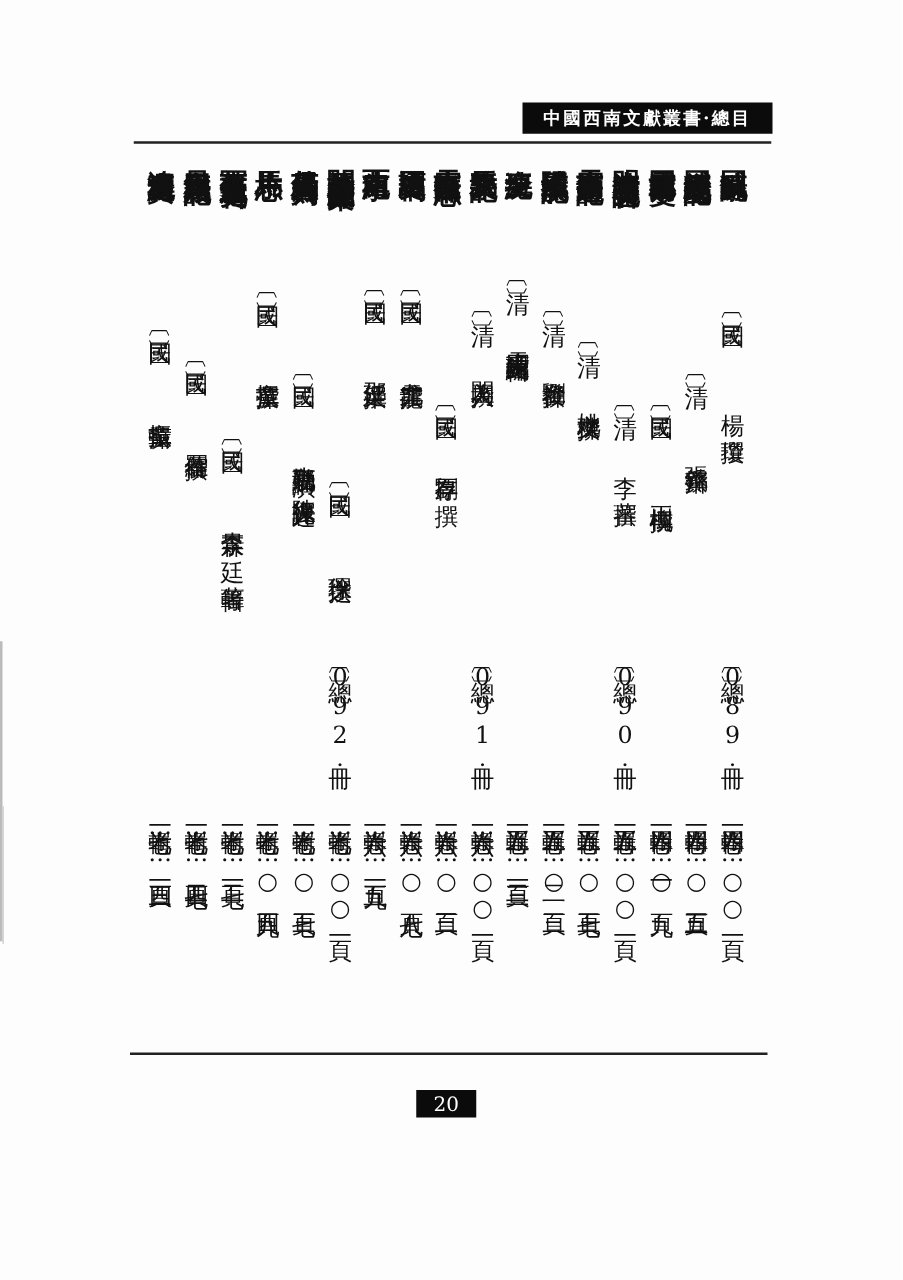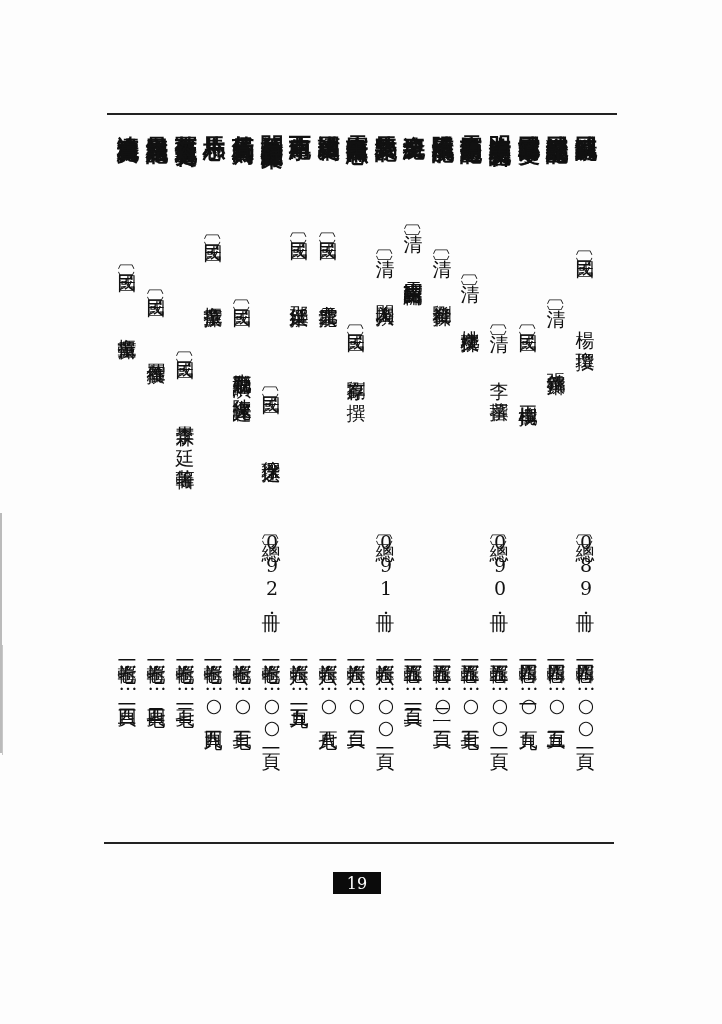--- a/index.html
+++ b/index.html
@@ -25,20 +25,23 @@
   .pagenum { position:absolute; left:333px; top:872px; width:48px; height:22px; background:#0b0b0b;
              color:#fff; font-size:16px; display:flex; align-items:center; justify-content:center; }
 </style>
 </head>
 <body>
 
 <div class="page">
   <div class="scan-edge"></div>
   <div class="scan-edge2"></div>
 
+  <div class="header-box">
+    <span>中國西南文獻叢書·總目</span>
+  </div>
   <div class="rule-top"></div>
 
   <div class="col" style="left:573px">
     <span class="vt title">咸同滇亂録</span>
     <span class="vt dyn" style="top:126px">〔民國〕</span>
     <span class="vt author" style="top:198px">楊　瓊撰</span>
     <span class="vt volume">〔總〕089冊·</span>
     <span class="vt loc">輯一四卷……○○一頁</span>
   </div>
 
@@ -153,15 +156,15 @@
   <div class="col" style="left:115px">
     <span class="vt title">滇邊夷務紀實</span>
     <span class="vt dyn" style="top:140px">〔民國〕</span>
     <span class="vt author" style="top:205px">童振藻輯</span>
     <span class="vt loc">輯一七卷……三四一頁</span>
   </div>
 
   <div class="rule-bottom"></div>
 
   <div class="pagenum">
-    <span>19</span>
+    <span>20</span>
   </div>
 </div>
 
 </body></html>

